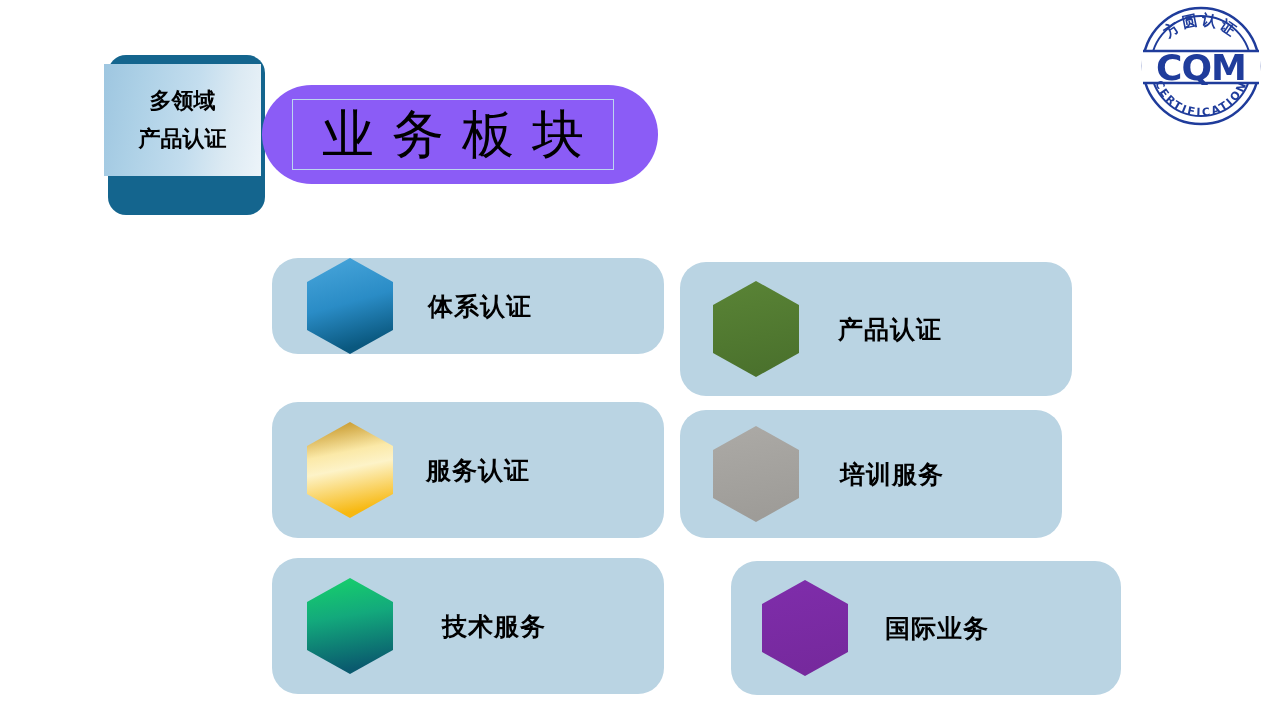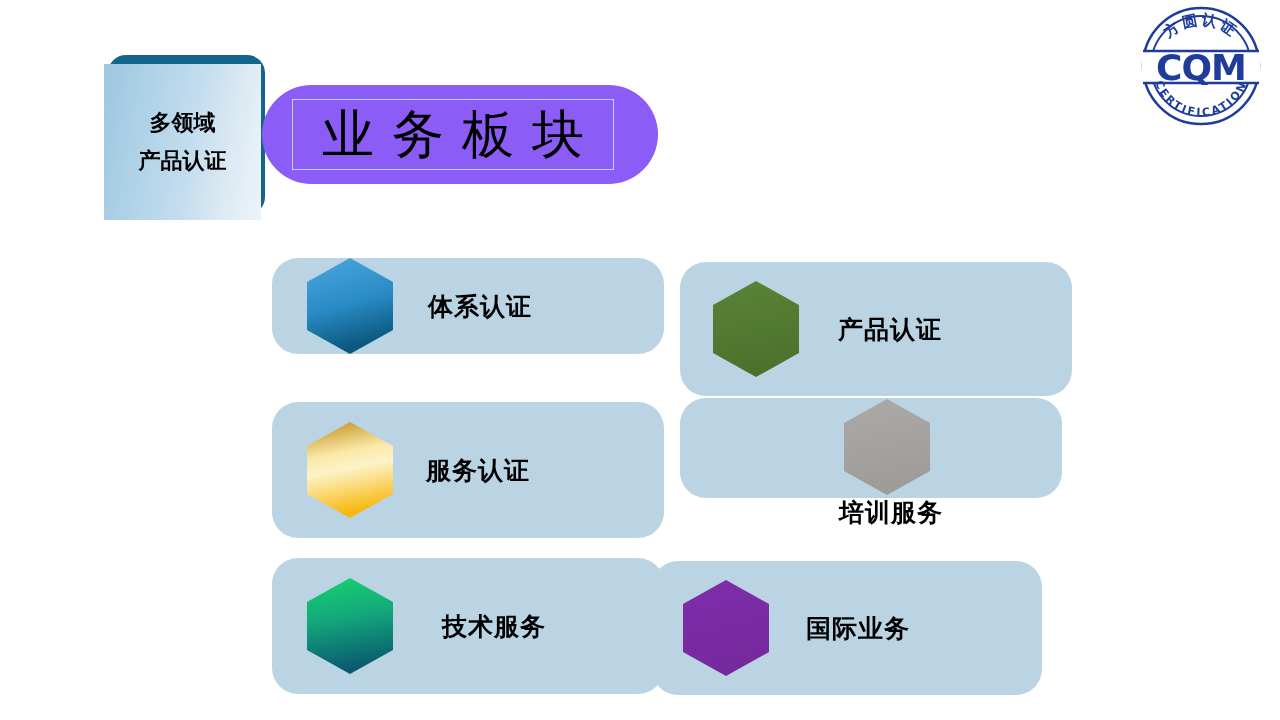--- a/index.html
+++ b/index.html
@@ -35,21 +35,21 @@
     left: 0; top: 0;
     width: 157px; height: 160px;
     background: #14658E;
     border-radius: 18px;
   }
   #side-badge-panel {
     position: absolute;
     left: -4px;
     top: 9px;
     width: 157px;
-    height: 156px;
+    height: 112px;
     background: linear-gradient(100deg, #9EC6E0 0%, #ACD0E6 22%, #C3DDEE 55%, #DCEAF3 78%, #EDF4F9 100%);
     display: flex;
     flex-direction: column;
     align-items: center;
     justify-content: center;
     gap: 14px;
   }
   .badge-line {
     font-size: 22px;
     font-weight: bold;
@@ -128,23 +128,23 @@
     font-weight: bold;
     color: #000000;
     letter-spacing: 1px;
     white-space: nowrap;
   }
 
   
   #card-0 { left: 272px; top: 0px;   width: 392px; height: 96px; }
   #card-1 { left: 680px; top: 4px;   width: 392px; height: 134px; }
   #card-2 { left: 272px; top: 144px; width: 392px; height: 136px; }
-  #card-3 { left: 680px; top: 140px; width: 382px; height: 100px; flex-direction: column; }
+  #card-3 { left: 680px; top: 152px; width: 382px; height: 128px; }
   #card-4 { left: 272px; top: 300px; width: 392px; height: 136px; }
-  #card-5 { left: 652px; top: 303px; width: 390px; height: 134px; }
+  #card-5 { left: 731px; top: 303px; width: 390px; height: 134px; }
 
   #card-0 .card-label { margin-left: 34px; }
   #card-1 .card-label { margin-left: 38px; }
   #card-2 .card-label { margin-left: 32px; }
   #card-3 .card-label { margin-left: 40px; }
   #card-4 .card-label { margin-left: 48px; }
   #card-5 .card-label { margin-left: 36px; }
 
   #card-1 .card-hex, #card-3 .card-hex { margin-left: 32px; }
   #card-5 .card-hex { margin-left: 30px; }

